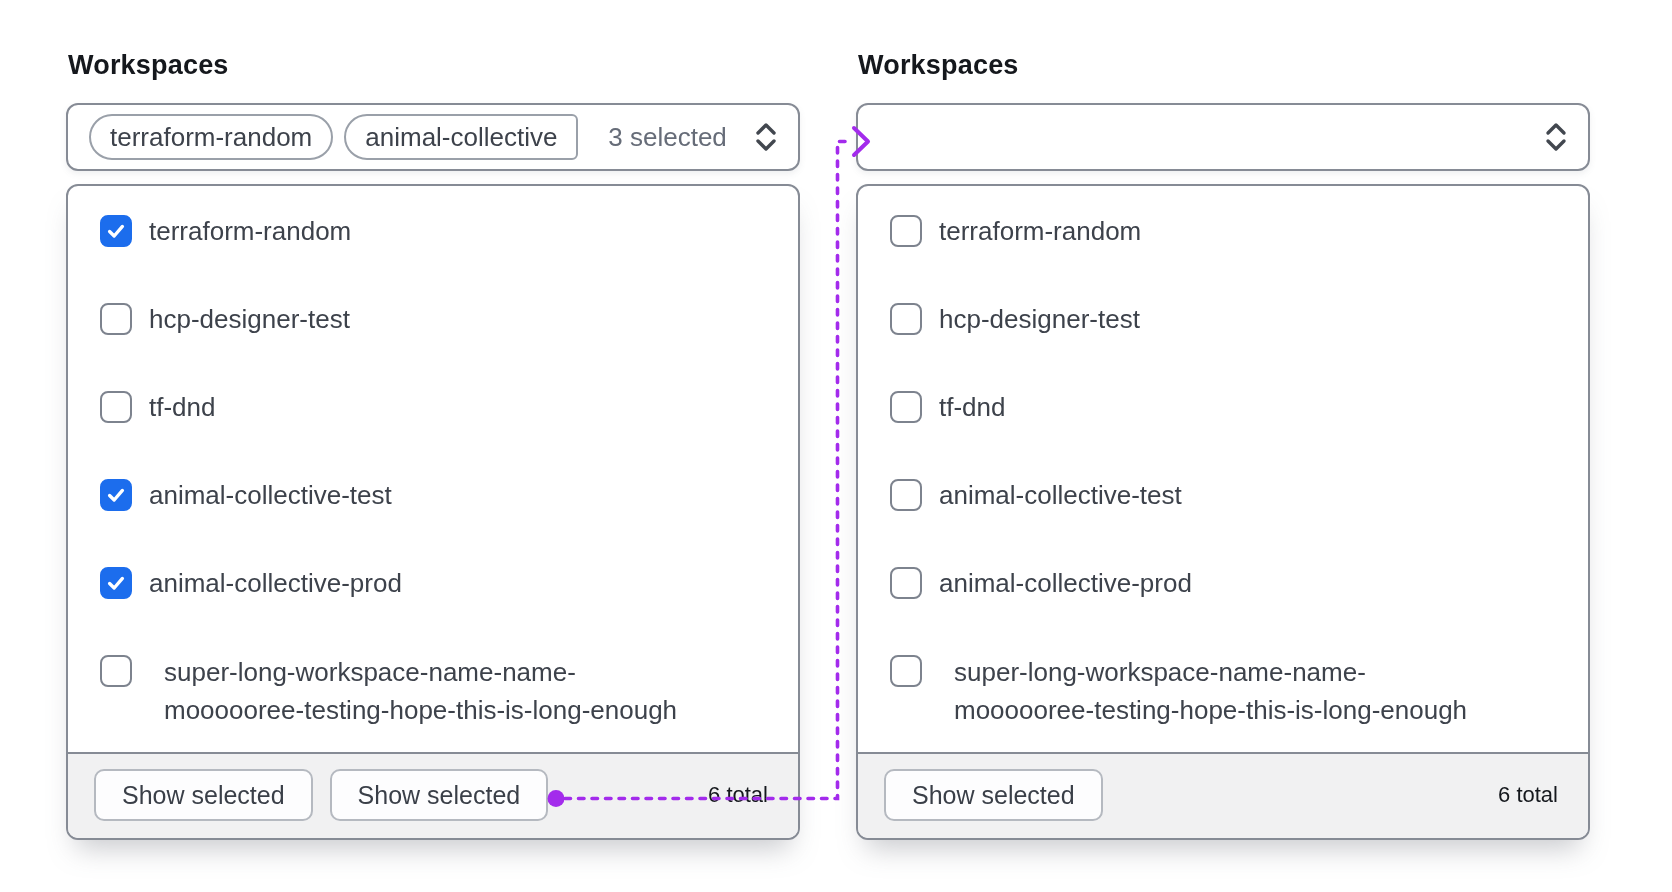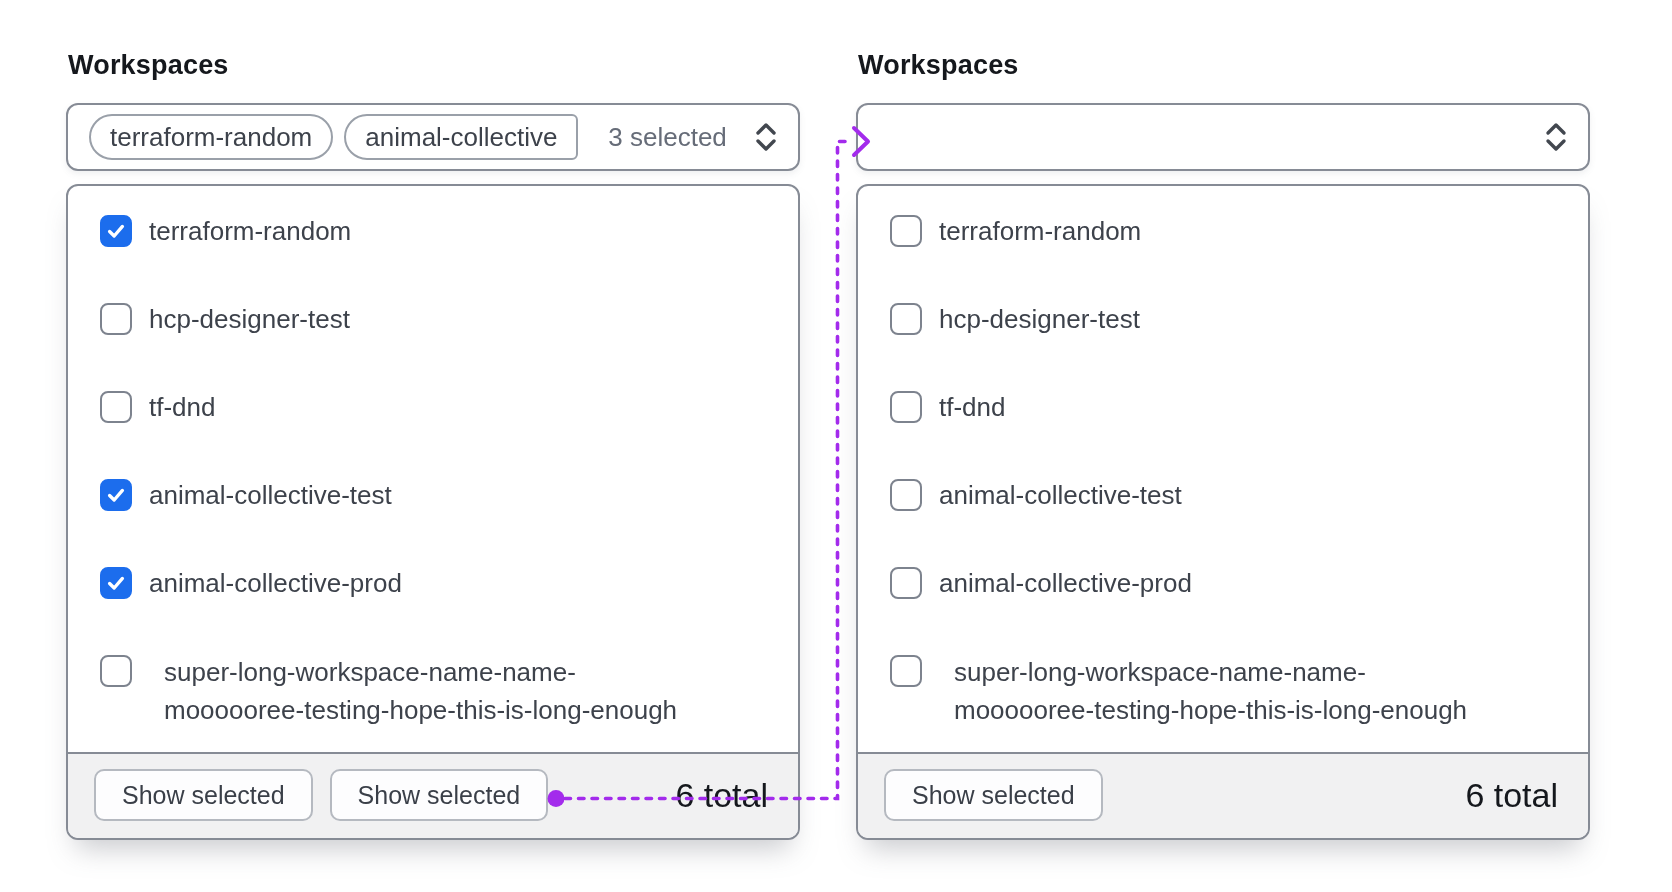--- a/index.html
+++ b/index.html
@@ -72,21 +72,21 @@
     height:86px;background:var(--footer-bg);
     border-top:2px solid var(--panel-border);
     display:flex;align-items:center;padding:0 30px 2px 26px;
   }
   .btn{
     height:52px;padding:0 26px;margin-right:17px;
     background:#fdfdfe;border:2px solid var(--button-border);border-radius:10px;
     font-size:25px;color:#3a3f48;display:flex;align-items:center;cursor:pointer;
     font-family:"Liberation Sans", sans-serif;
   }
-  .total{margin-left:auto;font-size:34px;color:var(--text-primary);}
+  .total{margin-left:auto;font-size:22px;color:var(--text-primary);}
 
   .connector{
     position:absolute;left:0;top:0;width:1672px;height:892px;
     pointer-events:none;z-index:5;
   }
   .connector .dash{
     fill:none;stroke:var(--connector-purple);stroke-width:3.6;
     stroke-dasharray:5.5 8;stroke-linecap:round;
   }
   .connector .head{

